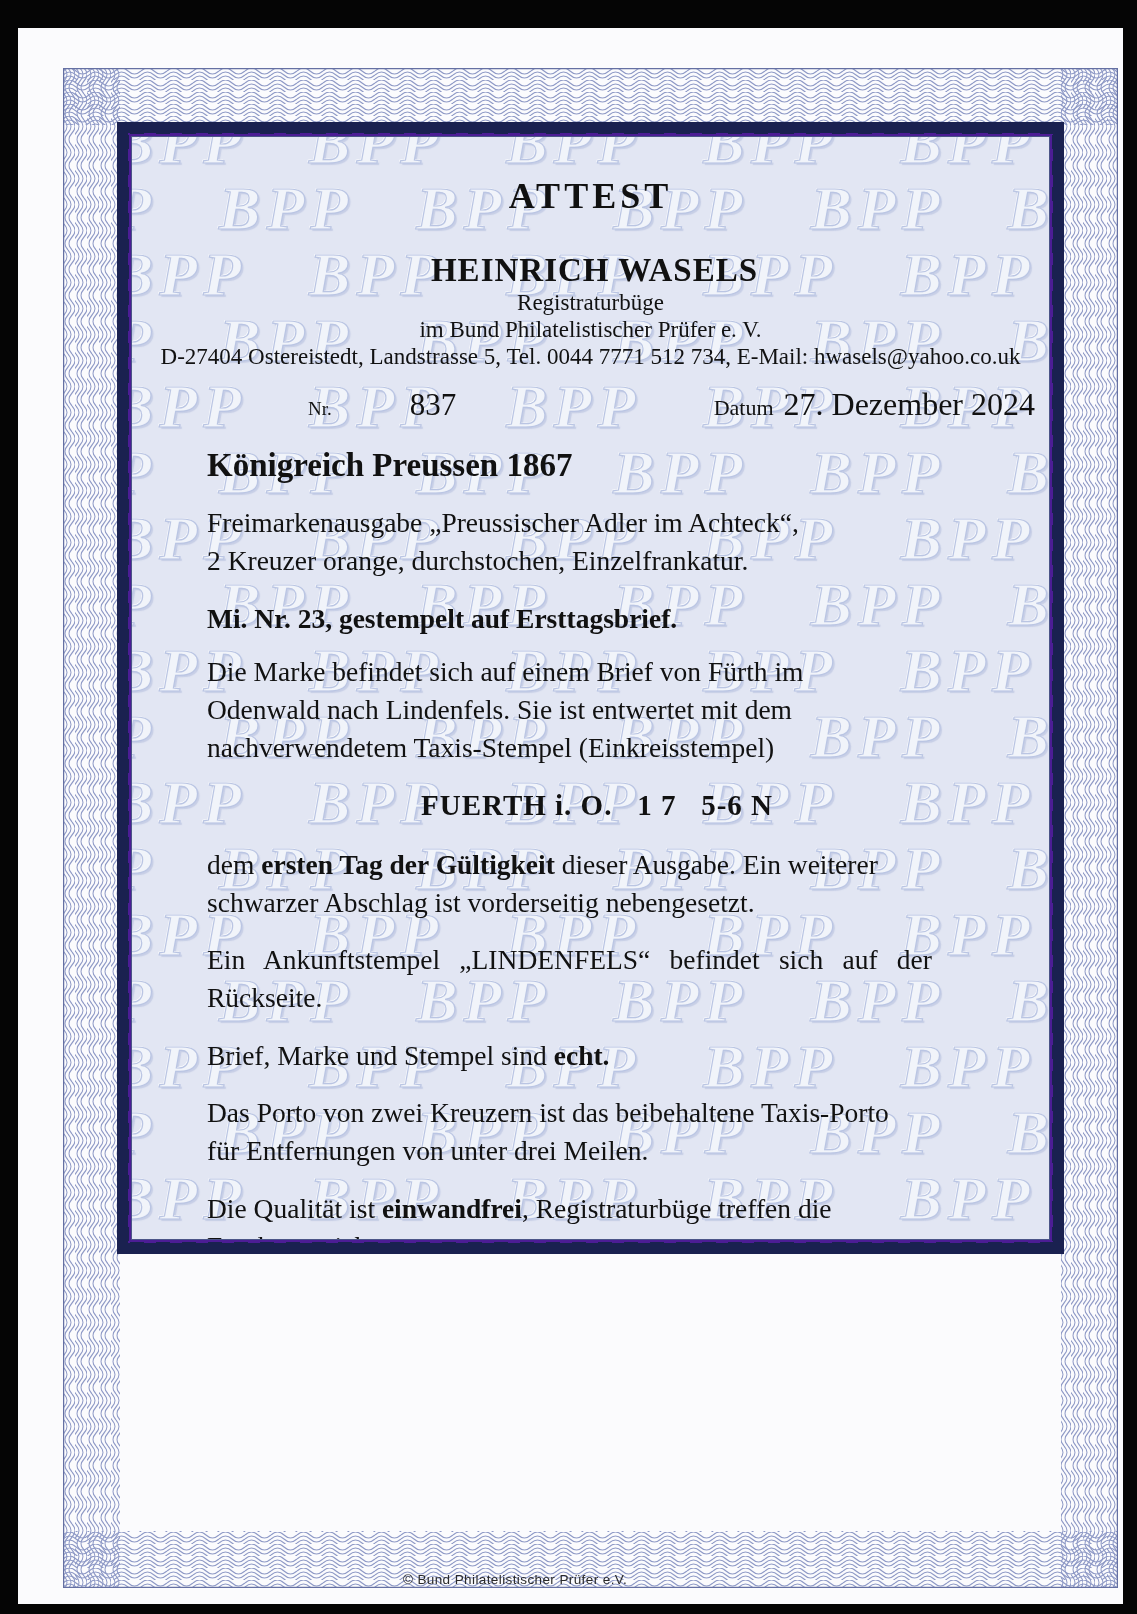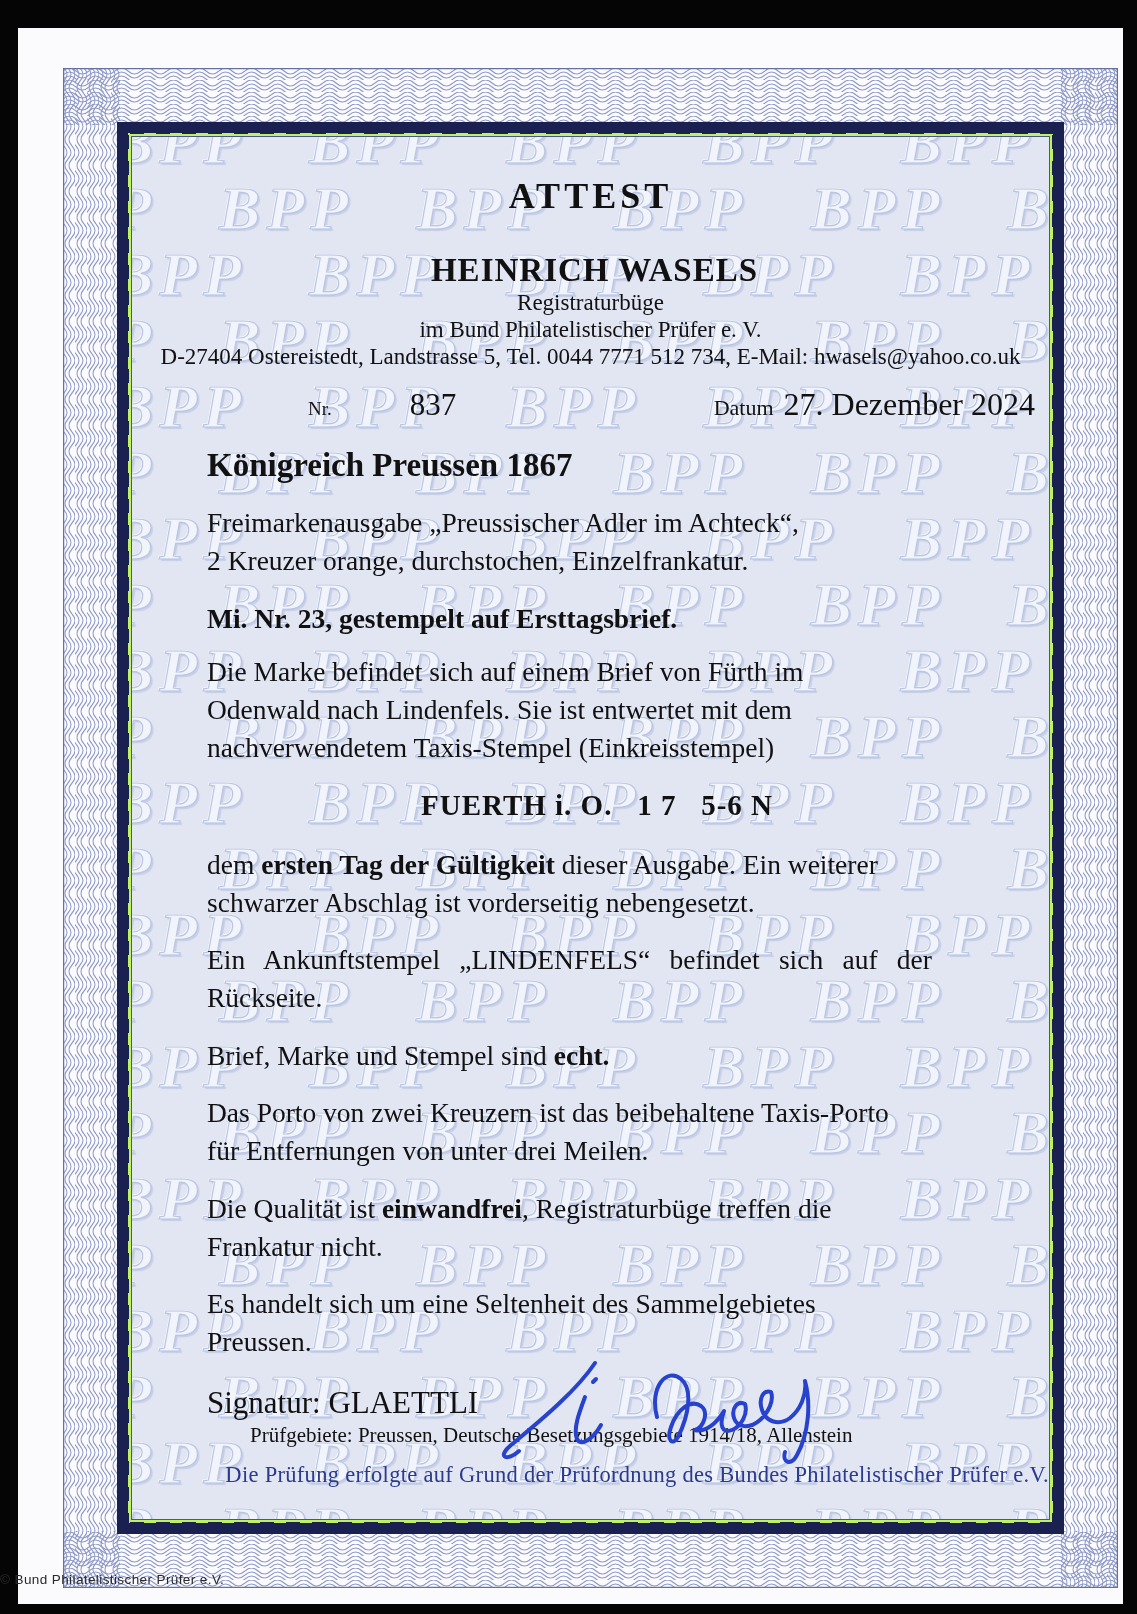--- a/index.html
+++ b/index.html
@@ -3,22 +3,22 @@
 <meta charset="utf-8">
 <style>
   html,body{margin:0;padding:0;}
   body{
     width:1137px;height:1614px;position:relative;background:#050505;
     font-family:"Liberation Serif", serif;color:#111;overflow:hidden;
   }
   .paper{position:absolute;left:18px;top:28px;width:1105px;height:1576px;background:#fbfbfd;}
   .band-svg{position:absolute;left:45px;top:40px;}
   .inner-frame{
-    position:absolute;left:99px;top:94px;width:947px;height:1412px;
-    box-sizing:border-box;border:11px solid #1a2150;background:#bef264;
+    position:absolute;left:99px;top:94px;width:947px;height:1132px;
+    box-sizing:border-box;border:11px solid #1a2150;background:#4c1d95;
   }
   .sc{position:absolute;}
   .sc-t{left:-4px;right:-4px;top:-7px;height:8px;
     background-image:radial-gradient(ellipse 10px 8px at 50% 100%, #1a2150 66%, rgba(26,33,80,0) 70%);
     background-size:26px 8px;background-repeat:repeat-x;}
   .sc-b{left:-4px;right:-4px;bottom:-7px;height:8px;
     background-image:radial-gradient(ellipse 10px 8px at 50% 0%, #1a2150 66%, rgba(26,33,80,0) 70%);
     background-size:26px 8px;background-repeat:repeat-x;}
   .sc-l{top:-4px;bottom:-4px;left:-7px;width:8px;
     background-image:radial-gradient(ellipse 8px 10px at 100% 50%, #1a2150 66%, rgba(26,33,80,0) 70%);
@@ -55,21 +55,21 @@
   p.tight{margin-top:16px;}
   .stamp-line{text-align:center;font-weight:bold;font-size:29px;letter-spacing:1px;white-space:pre;}
   .spread{word-spacing:0.45em;}
   .block{display:block;}
   .sig-row{position:relative;margin:24px 62px 0 75px;height:40px;}
   .sig-label{font-size:31px;}
   .sig-svg{position:absolute;left:282px;top:-34px;}
   .pruef{font-size:21px;margin:-2px 0 0 118px;white-space:pre-line;}
   .rule-line{font-size:22.5px;color:#2a3a8c;text-align:right;margin-top:14px;letter-spacing:0.3px;}
   .copyright{
-    position:absolute;top:1572px;left:0;width:1030px;text-align:left;
+    position:absolute;top:1572px;left:0;width:1030px;text-align:center;
     font-family:"Liberation Sans", sans-serif;font-size:13.5px;color:#2a2a2a;letter-spacing:0.4px;
   }
   b{font-weight:bold;}
 </style>
 </head>
 <body>
 
 <div class="paper">
 
   <svg class="band-svg" width="1055" height="1520" aria-hidden="true">

